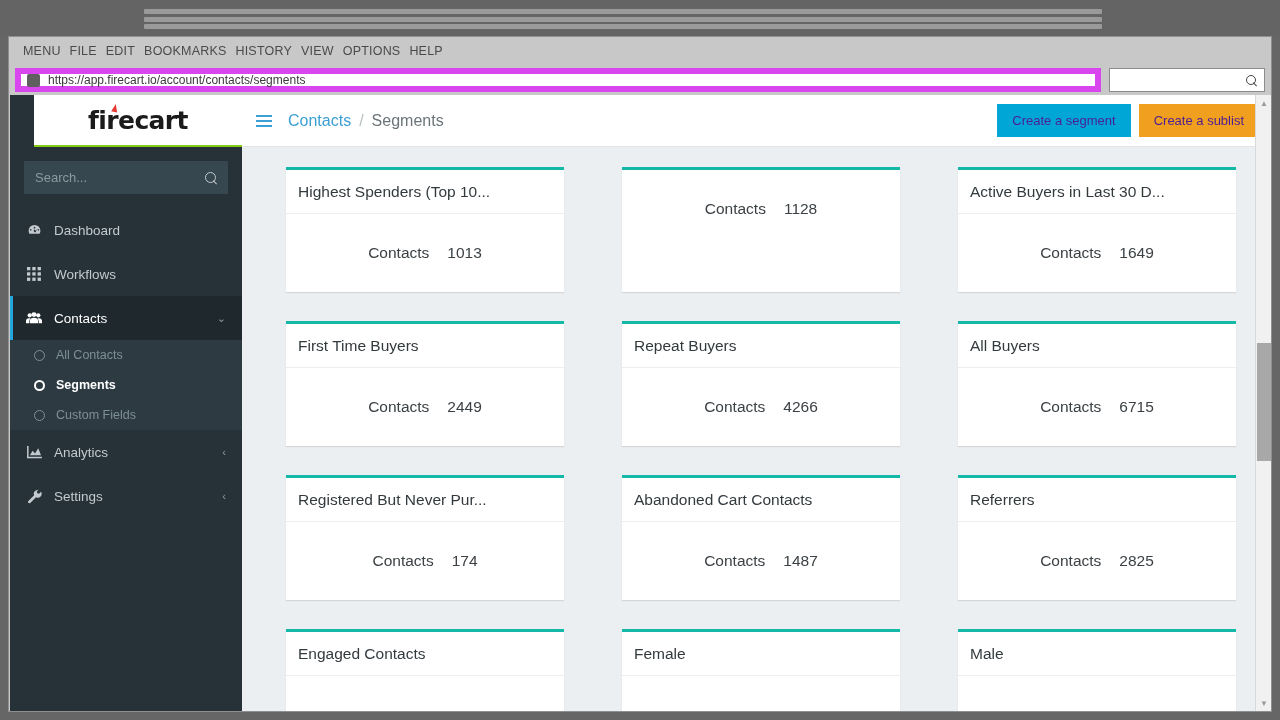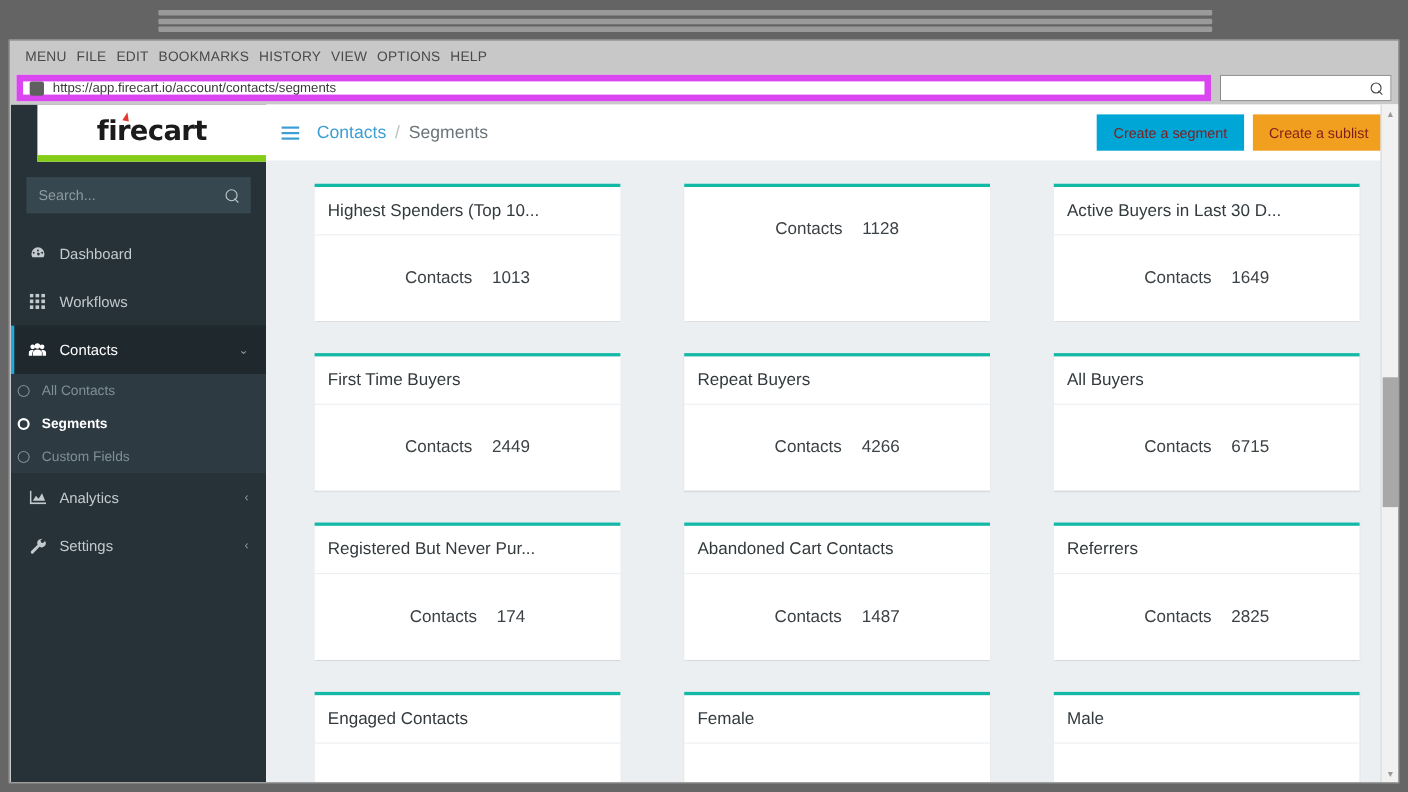--- a/index.html
+++ b/index.html
@@ -69,21 +69,21 @@
   }
 
   
   .sidebar {
     position: absolute; left: 0; top: 0; width: 232px; height: 616px;
     background: #263238; color: #b6bec3;
   }
   .logo-area {
     height: 52px; background: #ffffff;
     display: flex; align-items: center; justify-content: center;
-    border-bottom: 6px solid #84cc16;
+    border-bottom: 2px solid #84cc16;
     margin-left: 24px;
   }
   .logo-wrap { position: relative; }
   .logo-text {
     font-size: 25px; font-weight: bold; color: #1b1b1b;
     letter-spacing: -0.6px; font-family: "DejaVu Sans", sans-serif;
   }
   .logo-flame {
     position: absolute; left: 24px; top: -2px;
     width: 0; height: 0;
@@ -138,21 +138,21 @@
   .nav-item.active {
     background: #1e282d; color: #ffffff;
     border-left: 3px solid #23a6dd; padding-left: 13px;
   }
   .nav-chevron { margin-left: auto; font-size: 11px; color: #8d9aa0; }
   .nav-ico { width: 16px; display: flex; align-items: center; justify-content: center; flex: none; }
 
   .subnav { background: #2d3a42; }
   .subnav-item {
     height: 30px; display: flex; align-items: center; gap: 11px;
-    padding-left: 6px; font-size: 12.5px; color: #7f8f97;
+    padding-left: 24px; font-size: 12.5px; color: #7f8f97;
   }
   .subnav-item.active { color: #ffffff; font-weight: bold; }
   .ring {
     width: 11px; height: 11px; border: 1.6px solid #7f8f97; border-radius: 50%; flex: none;
   }
   .subnav-item.active .ring { border-color: #ffffff; border-width: 2px; }
 
   
   .content {
     position: absolute; left: 232px; top: 0; right: 0; height: 616px;
@@ -163,21 +163,21 @@
     display: flex; align-items: center; padding: 0 12px 0 14px;
   }
   .hamburger { width: 16px; display: flex; flex-direction: column; gap: 3px; flex: none; }
   .hamburger span { height: 2px; background: #3b9fd4; display: block; }
   .crumbs { margin-left: 16px; display: flex; align-items: center; gap: 8px; font-size: 16px; }
   .crumb-link { color: #3b9fd4; }
   .crumb-sep { color: #b9c0c4; }
   .crumb-cur { color: #6b7479; }
   .topbar-actions { margin-left: auto; display: flex; gap: 8px; }
   .btn {
-    height: 33px; padding: 0 15px; border: none; color: #7f1d1d;
+    height: 33px; padding: 0 15px; border: none; color: #4c1d95;
     font-size: 13px; font-family: "Liberation Sans", sans-serif;
     display: flex; align-items: center; cursor: pointer;
   }
   .btn-primary { background: #00a6d6; }
   .btn-warn { background: #f0a01e; }
 
   .cards-area {
     position: absolute; left: 0; top: 52px; right: 0; bottom: 0;
     background: #eceff1; padding: 20px 22px 0 44px; overflow: hidden;
   }

